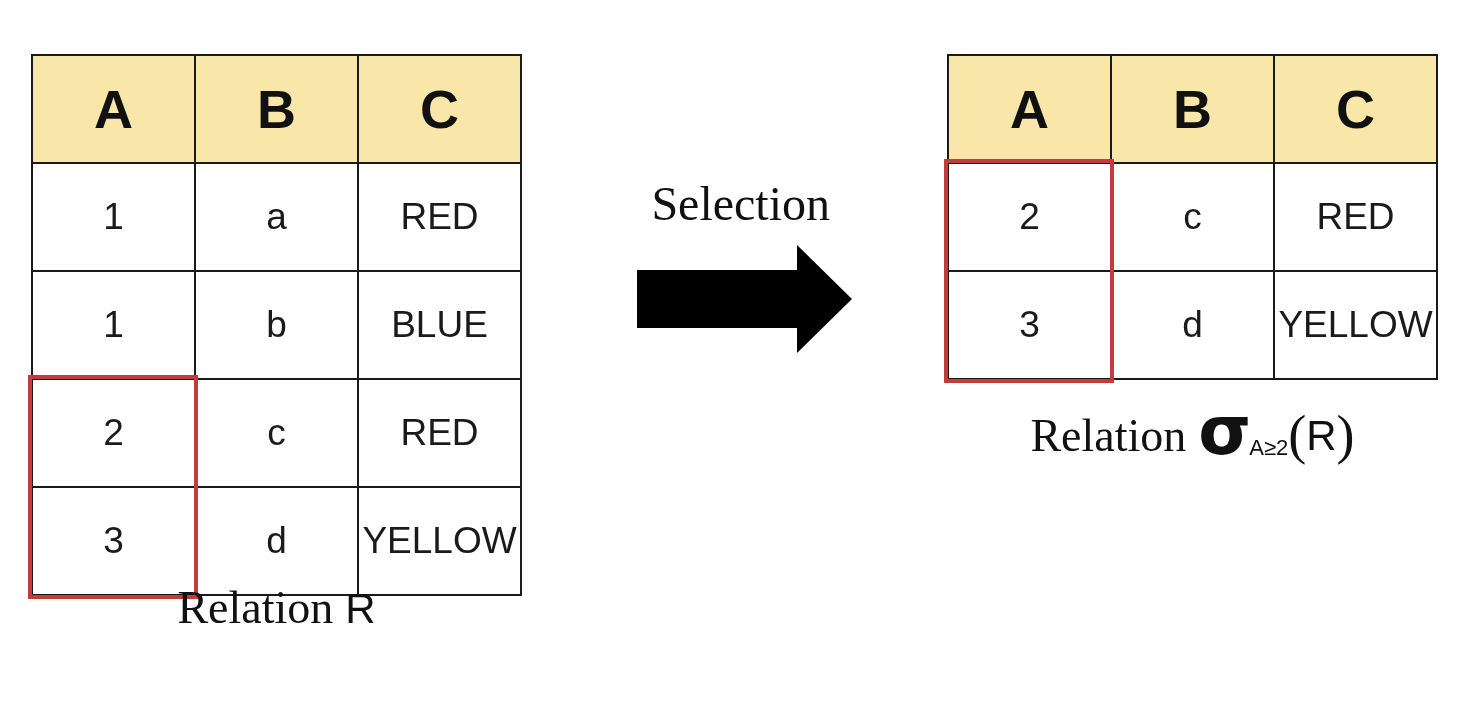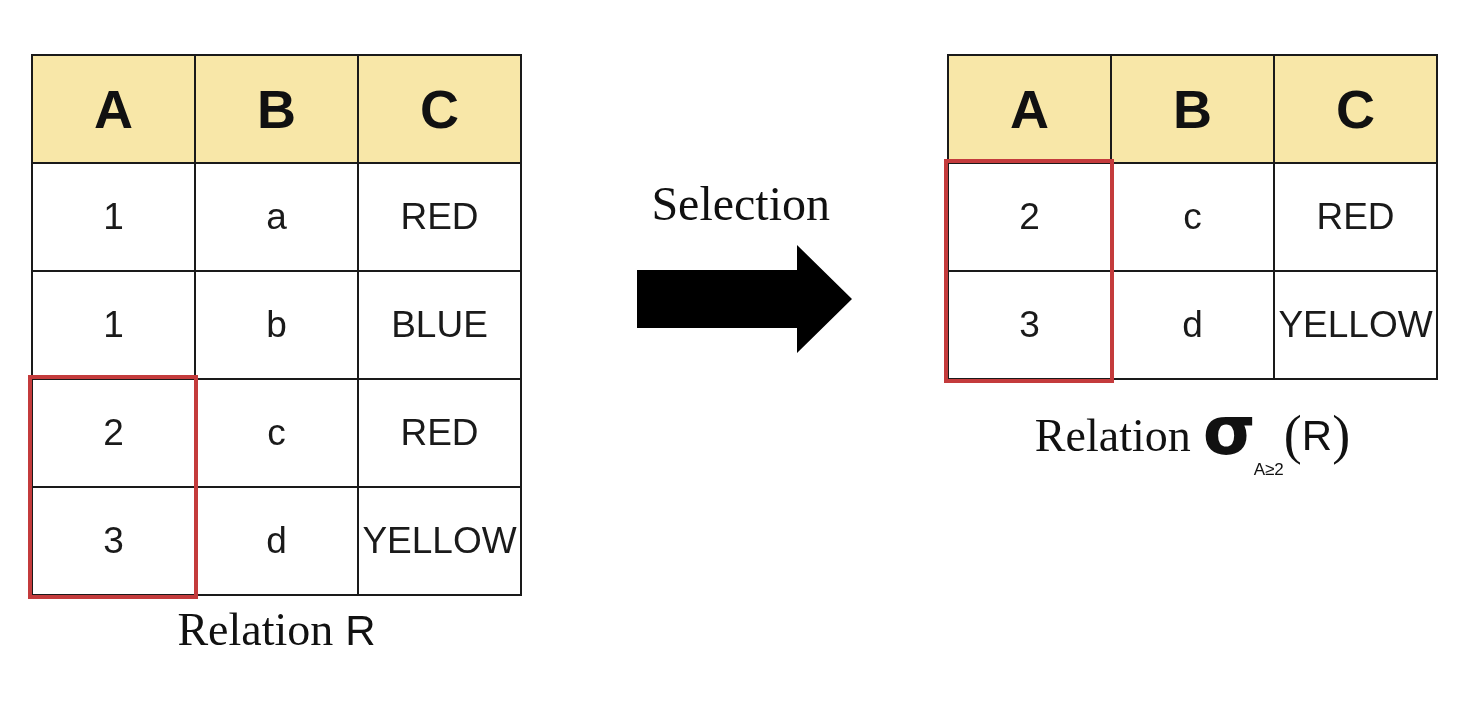--- a/index.html
+++ b/index.html
@@ -59,39 +59,39 @@
     color:#111;
   }
   #arrow-svg{position:absolute;left:630px;top:240px;}
   #arrow-svg polygon{fill:var(--arrow-fill);}
   .caption{
     position:absolute;
     text-align:center;
     color:#111;
     white-space:nowrap;
   }
-  #caption-left{left:31px;top:602px;width:491px;font-size:46px;line-height:56px;}
+  #caption-left{left:31px;top:580px;width:491px;font-size:46px;line-height:56px;}
   #caption-right{left:947px;top:398px;width:491px;font-size:46px;line-height:66px;}
   .caption .sans-sym{
     font-family:"Liberation Sans","DejaVu Sans",sans-serif;
     font-size:42px;
     margin-left:12px;
   }
   .sigma{
     font-family:"DejaVu Sans",sans-serif;
     font-weight:bold;
     font-size:68px;
     margin-left:12px;
     vertical-align:-3px;
     letter-spacing:-2px;
   }
   .sigma-sub{
     font-family:"Liberation Sans","DejaVu Sans",sans-serif;
-    font-size:17px;
-    position:relative;top:24px;
+    font-size:22px;
+    position:relative;top:4px;
     letter-spacing:0;
     margin-top:27px;
   }
   .paren{
     font-family:"Liberation Serif","DejaVu Serif",serif;
     font-size:54px;
     vertical-align:-2px;
   }
   .arg-r{
     font-family:"Liberation Sans","DejaVu Sans",sans-serif;

